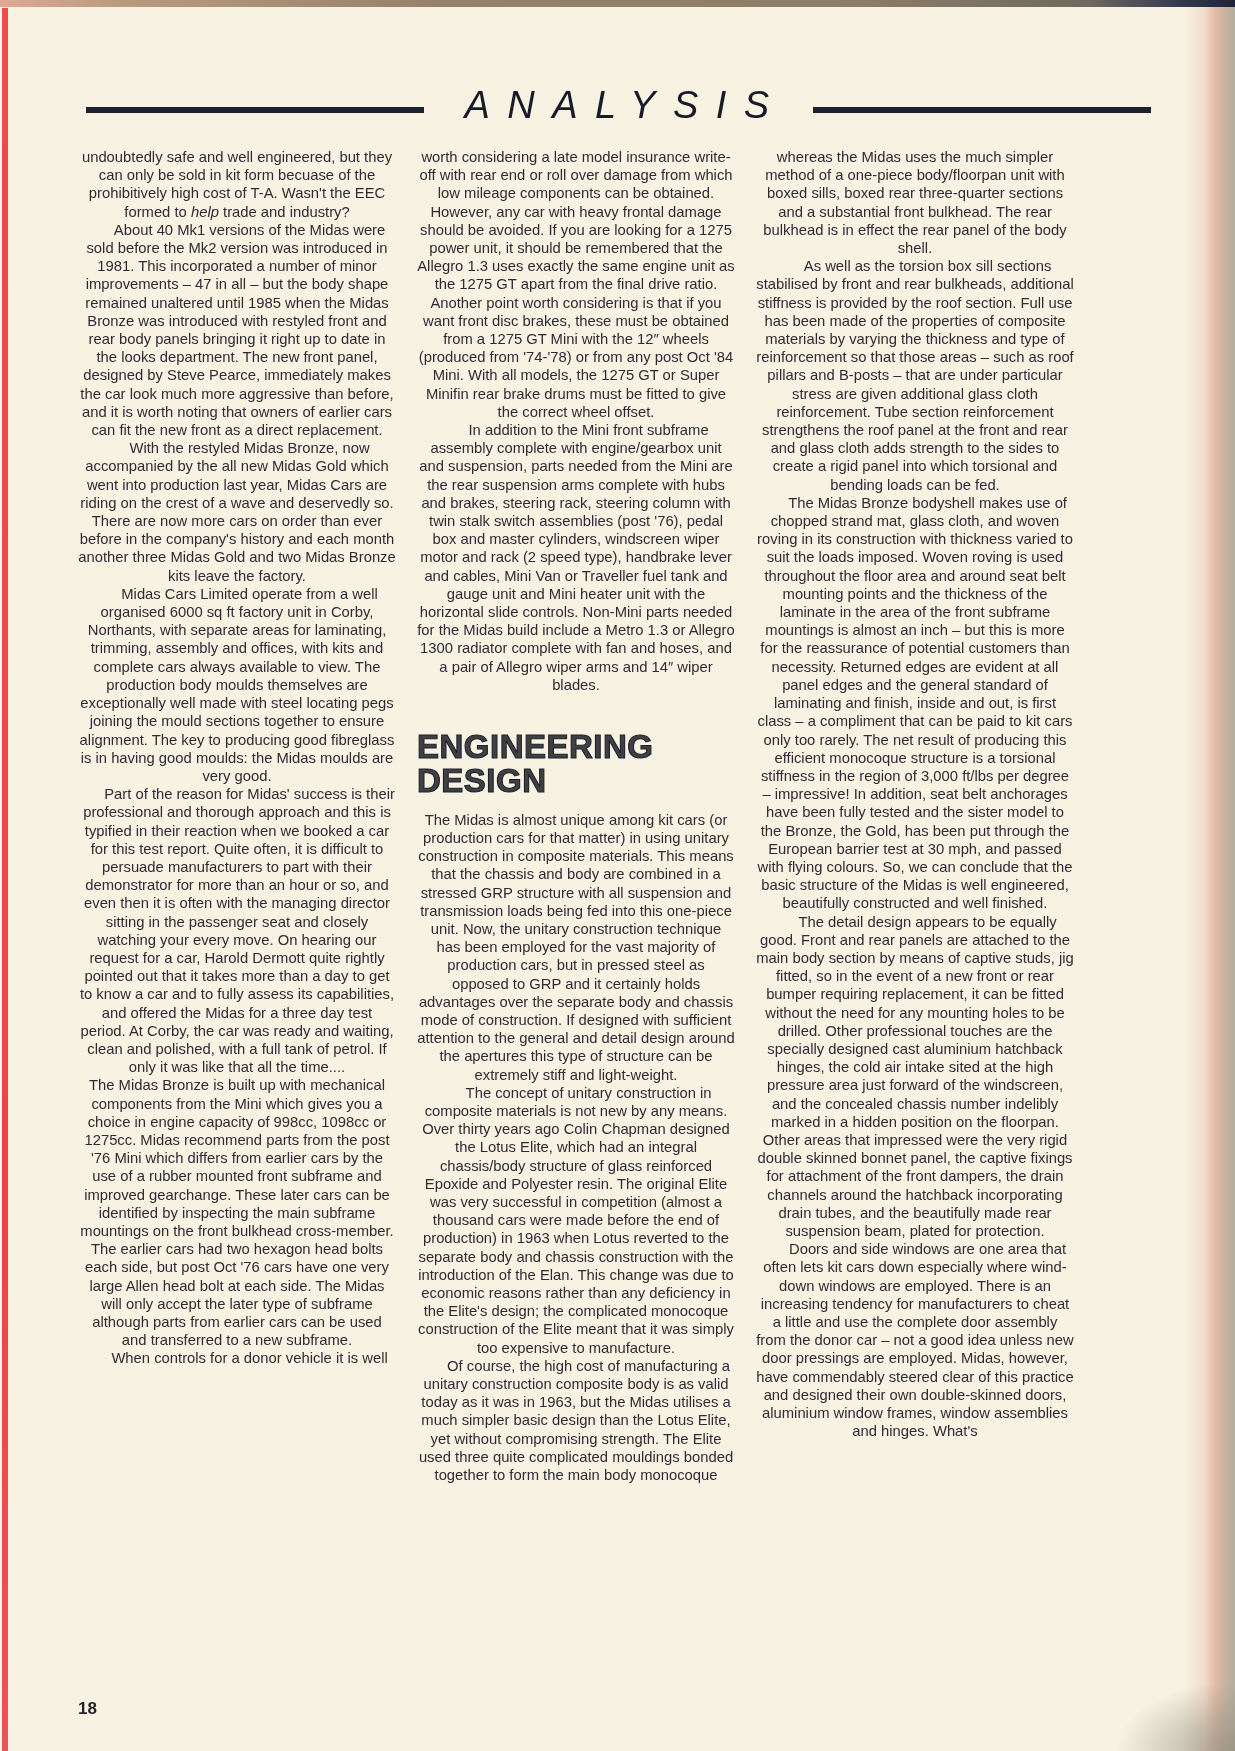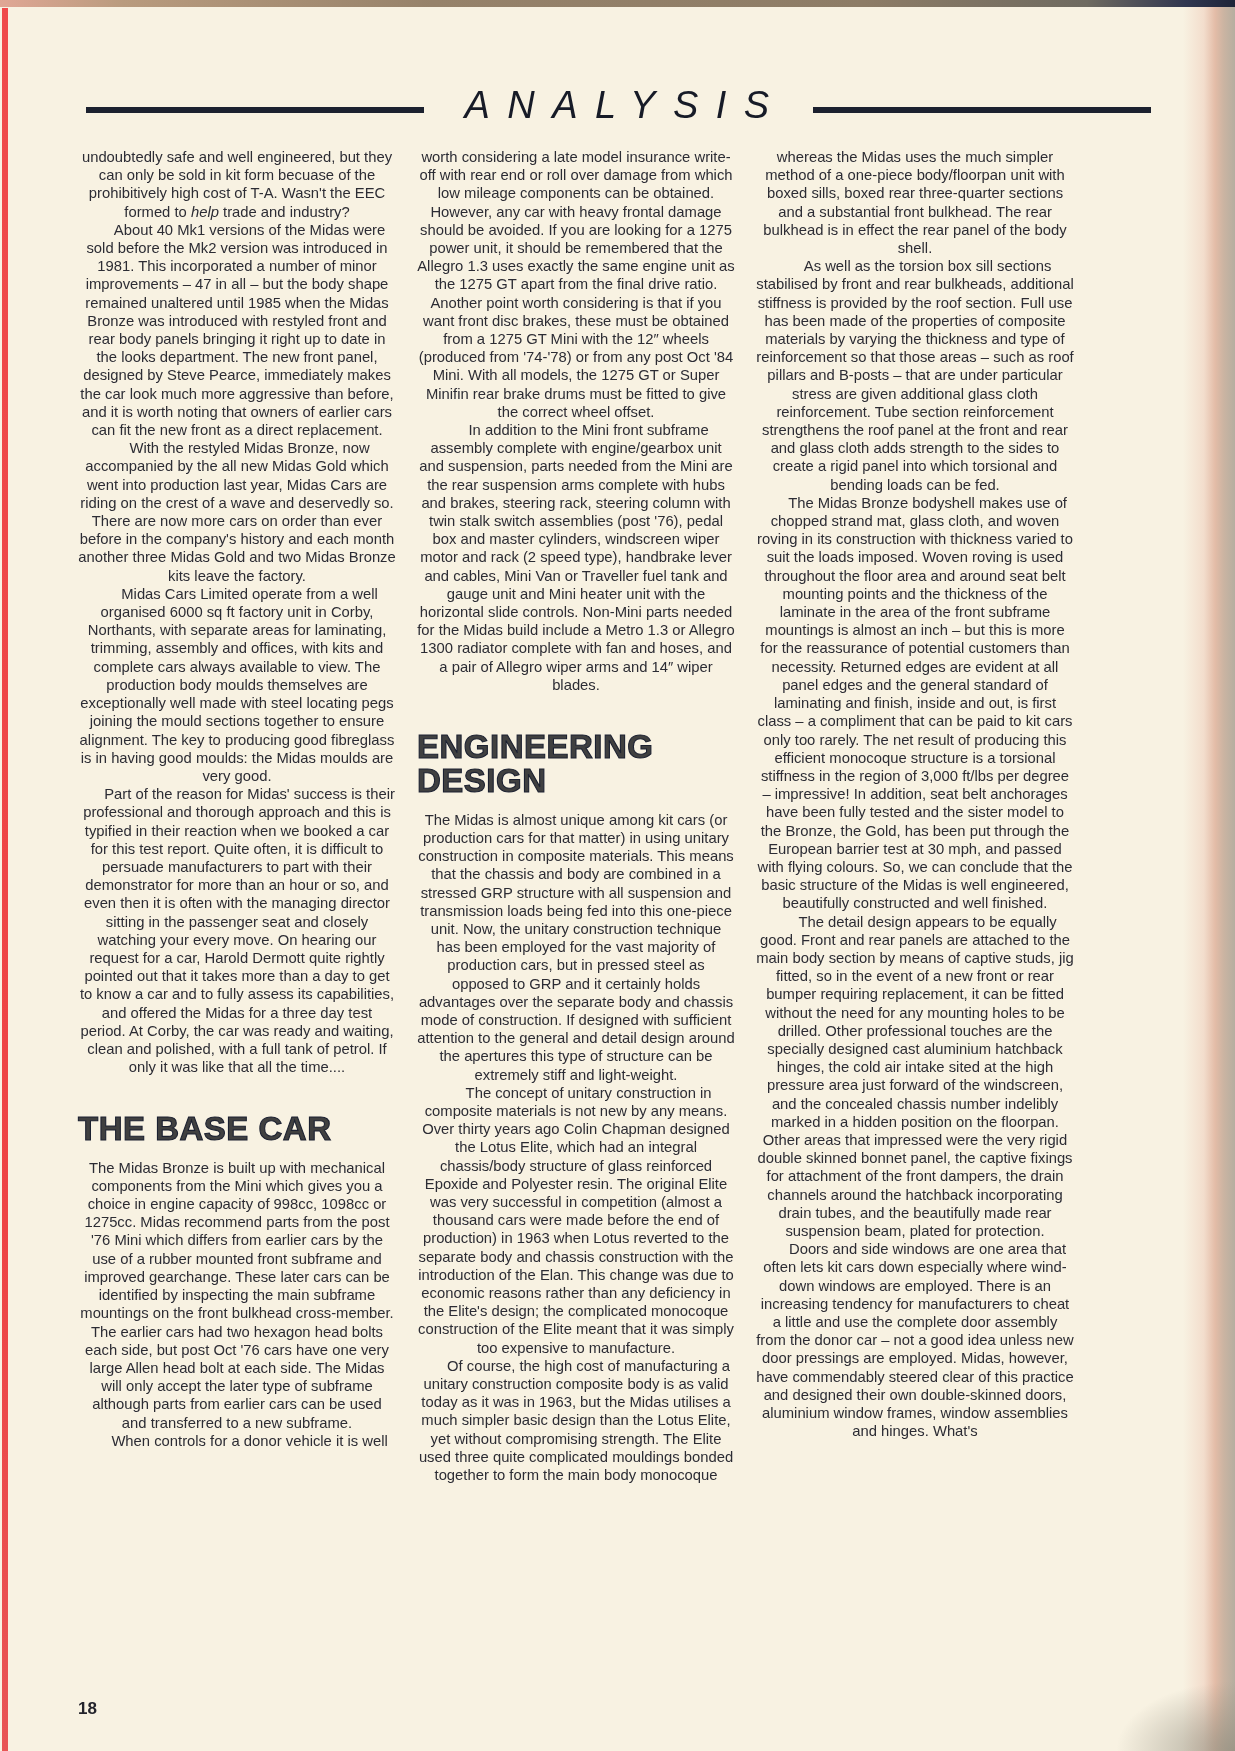--- a/index.html
+++ b/index.html
@@ -99,21 +99,20 @@
   </header>
 
   <main class="columns">
 
     <section class="col">
       <p class="para"><span>undoubtedly safe and well engineered, but they can only be sold in kit form becuase of the prohibitively high cost of T-A. Wasn't the EEC formed to </span><em>help</em><span> trade and industry?</span></p>
       <p class="para indent">About 40 Mk1 versions of the Midas were sold before the Mk2 version was introduced in 1981. This incorporated a number of minor improvements – 47 in all – but the body shape remained unaltered until 1985 when the Midas Bronze was introduced with restyled front and rear body panels bringing it right up to date in the looks department. The new front panel, designed by Steve Pearce, immediately makes the car look much more aggressive than before, and it is worth noting that owners of earlier cars can fit the new front as a direct replacement.</p>
       <p class="para indent">With the restyled Midas Bronze, now accompanied by the all new Midas Gold which went into production last year, Midas Cars are riding on the crest of a wave and deservedly so. There are now more cars on order than ever before in the company's history and each month another three Midas Gold and two Midas Bronze kits leave the factory.</p>
       <p class="para indent">Midas Cars Limited operate from a well organised 6000 sq ft factory unit in Corby, Northants, with separate areas for laminating, trimming, assembly and offices, with kits and complete cars always available to view. The production body moulds themselves are exceptionally well made with steel locating pegs joining the mould sections together to ensure alignment. The key to producing good fibreglass is in having good moulds: the Midas moulds are very good.</p>
       <p class="para indent">Part of the reason for Midas' success is their professional and thorough approach and this is typified in their reaction when we booked a car for this test report. Quite often, it is difficult to persuade manufacturers to part with their demonstrator for more than an hour or so, and even then it is often with the managing director sitting in the passenger seat and closely watching your every move. On hearing our request for a car, Harold Dermott quite rightly pointed out that it takes more than a day to get to know a car and to fully assess its capabilities, and offered the Midas for a three day test period. At Corby, the car was ready and waiting, clean and polished, with a full tank of petrol. If only it was like that all the time....</p>
-      <h2 class="section-heading">THE BASE CAR</h2>
       <p class="para">The Midas Bronze is built up with mechanical components from the Mini which gives you a choice in engine capacity of 998cc, 1098cc or 1275cc. Midas recommend parts from the post '76 Mini which differs from earlier cars by the use of a rubber mounted front subframe and improved gearchange. These later cars can be identified by inspecting the main subframe mountings on the front bulkhead cross-member. The earlier cars had two hexagon head bolts each side, but post Oct '76 cars have one very large Allen head bolt at each side. The Midas will only accept the later type of subframe although parts from earlier cars can be used and transferred to a new subframe.</p>
       <p class="para indent">When controls for a donor vehicle it is well</p>
     </section>
 
     <section class="col">
       <p class="para">worth considering a late model insurance write-off with rear end or roll over damage from which low mileage components can be obtained. However, any car with heavy frontal damage should be avoided. If you are looking for a 1275 power unit, it should be remembered that the Allegro 1.3 uses exactly the same engine unit as the 1275 GT apart from the final drive ratio. Another point worth considering is that if you want front disc brakes, these must be obtained from a 1275 GT Mini with the 12″ wheels (produced from '74-'78) or from any post Oct '84 Mini. With all models, the 1275 GT or Super Minifin rear brake drums must be fitted to give the correct wheel offset.</p>
       <p class="para indent">In addition to the Mini front subframe assembly complete with engine/gearbox unit and suspension, parts needed from the Mini are the rear suspension arms complete with hubs and brakes, steering rack, steering column with twin stalk switch assemblies (post '76), pedal box and master cylinders, windscreen wiper motor and rack (2 speed type), handbrake lever and cables, Mini Van or Traveller fuel tank and gauge unit and Mini heater unit with the horizontal slide controls. Non-Mini parts needed for the Midas build include a Metro 1.3 or Allegro 1300 radiator complete with fan and hoses, and a pair of Allegro wiper arms and 14″ wiper blades.</p>
       <h2 class="section-heading">ENGINEERING DESIGN</h2>
       <p class="para">The Midas is almost unique among kit cars (or production cars for that matter) in using unitary construction in composite materials. This means that the chassis and body are combined in a stressed GRP structure with all suspension and transmission loads being fed into this one-piece unit. Now, the unitary construction technique has been employed for the vast majority of production cars, but in pressed steel as opposed to GRP and it certainly holds advantages over the separate body and chassis mode of construction. If designed with sufficient attention to the general and detail design around the apertures this type of structure can be extremely stiff and light-weight.</p>
       <p class="para indent">The concept of unitary construction in composite materials is not new by any means. Over thirty years ago Colin Chapman designed the Lotus Elite, which had an integral chassis/body structure of glass reinforced Epoxide and Polyester resin. The original Elite was very successful in competition (almost a thousand cars were made before the end of production) in 1963 when Lotus reverted to the separate body and chassis construction with the introduction of the Elan. This change was due to economic reasons rather than any deficiency in the Elite's design; the complicated monocoque construction of the Elite meant that it was simply too expensive to manufacture.</p>

